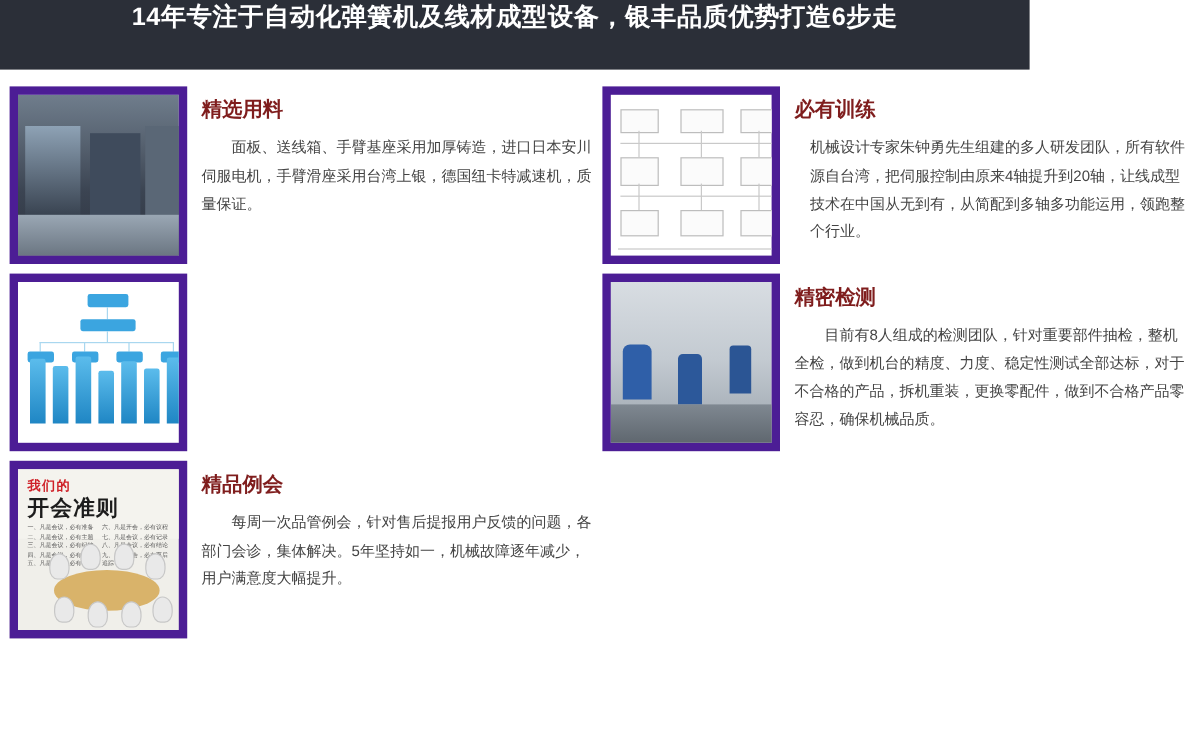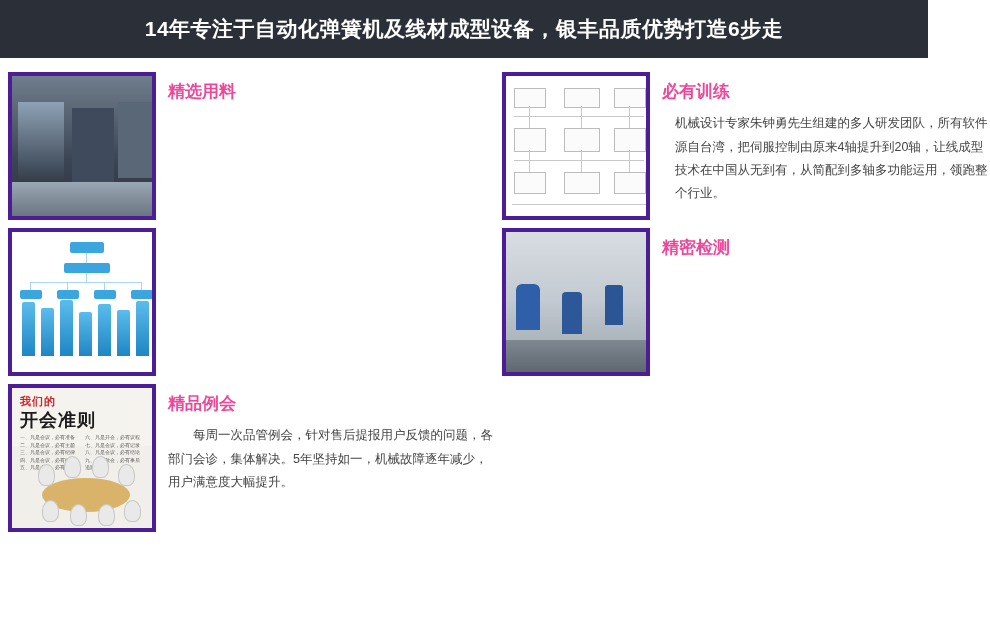--- a/index.html
+++ b/index.html
@@ -15,25 +15,24 @@
     overflow: hidden;
   }
   .page {
     width: 990px;
     height: 621px;
     position: relative;
     background: #ffffff;
   }
   
   .banner {
-    width: 928px;
+    width: 858px;
     height: 58px;
     background: #2b2f38;
     display: flex;
-    align-items: center;
     justify-content: center;
   }
   .banner-title {
     color: #ffffff;
     font-size: 21px;
     font-weight: bold;
     letter-spacing: 0.5px;
     white-space: nowrap;
   }
   
@@ -46,36 +45,36 @@
     row-gap: 8px;
   }
   .block {
     display: flex;
     align-items: flex-start;
   }
   .thumb {
     width: 148px;
     height: 148px;
     flex: 0 0 148px;
-    border: 4px solid #4c1d95;
+    border: 7px solid #4c1d95;
     box-sizing: border-box;
     overflow: hidden;
     position: relative;
     background: #f4f4f4;
   }
   .text-col {
     flex: 1 1 auto;
     padding-left: 12px;
     padding-top: 10px;
     min-width: 0;
   }
   .block-title {
     font-size: 17px;
     font-weight: bold;
-    color: #ec4899;
+    color: #7f1d1d;
     margin: 0 0 10px 0;
     line-height: 1.2;
   }
   .block-body {
     font-size: 12.5px;
     line-height: 1.85;
     color: #444;
     text-indent: 2em;
     margin: 0;
     word-break: break-all;
@@ -236,20 +235,21 @@
   <div class="banner">
     <div class="banner-title">14年专注于自动化弹簧机及线材成型设备，银丰品质优势打造6步走</div>
   </div>
 
   <div class="grid">
 
     <div class="block">
       <div class="thumb art-machines"></div>
       <div class="text-col">
         <h3 class="block-title">精选用料</h3>
+        <p class="block-body">面板、送线箱、手臂基座采用加厚铸造，进口日本安川伺服电机，手臂滑座采用台湾上银，德国纽卡特减速机，质量保证。</p>
       </div>
     </div>
 
 
     <div class="block">
       <div class="thumb art-schematic">
         <div class="sbox" style="left:8px;  top:12px; width:30px; height:18px;"></div>
         <div class="sbox" style="left:58px; top:12px; width:34px; height:18px;"></div>
         <div class="sbox" style="left:108px;top:12px; width:30px; height:18px;"></div>
         <div class="sbox" style="left:8px;  top:52px; width:30px; height:22px;"></div>
@@ -296,20 +296,21 @@
         <div class="ocol" style="left:86px; height:52px;"></div>
         <div class="ocol" style="left:105px;height:46px;"></div>
         <div class="ocol" style="left:124px;height:55px;"></div>
       </div>
     </div>
 
     <div class="block">
       <div class="thumb art-lab"></div>
       <div class="text-col">
         <h3 class="block-title">精密检测</h3>
+        <p class="block-body">目前有8人组成的检测团队，针对重要部件抽检，整机全检，做到机台的精度、力度、稳定性测试全部达标，对于不合格的产品，拆机重装，更换零配件，做到不合格产品零容忍，确保机械品质。</p>
       </div>
     </div>
 
     <div class="block">
       <div class="thumb art-poster">
         <div class="p-top"></div>
         <div class="p-red">我们的</div>
         <div class="p-black">开会准则</div>
         <div class="p-rules">一、凡是会议，必有准备 二、凡是会议，必有主题 三、凡是会议，必有纪律 四、凡是会议，必有结果 五、凡是会议，必有训练 六、凡是开会，必有议程 七、凡是会议，必有记录 八、凡是会议，必有结论 九、凡是散会，必有事后追踪</div>
         <div class="p-table"></div>

